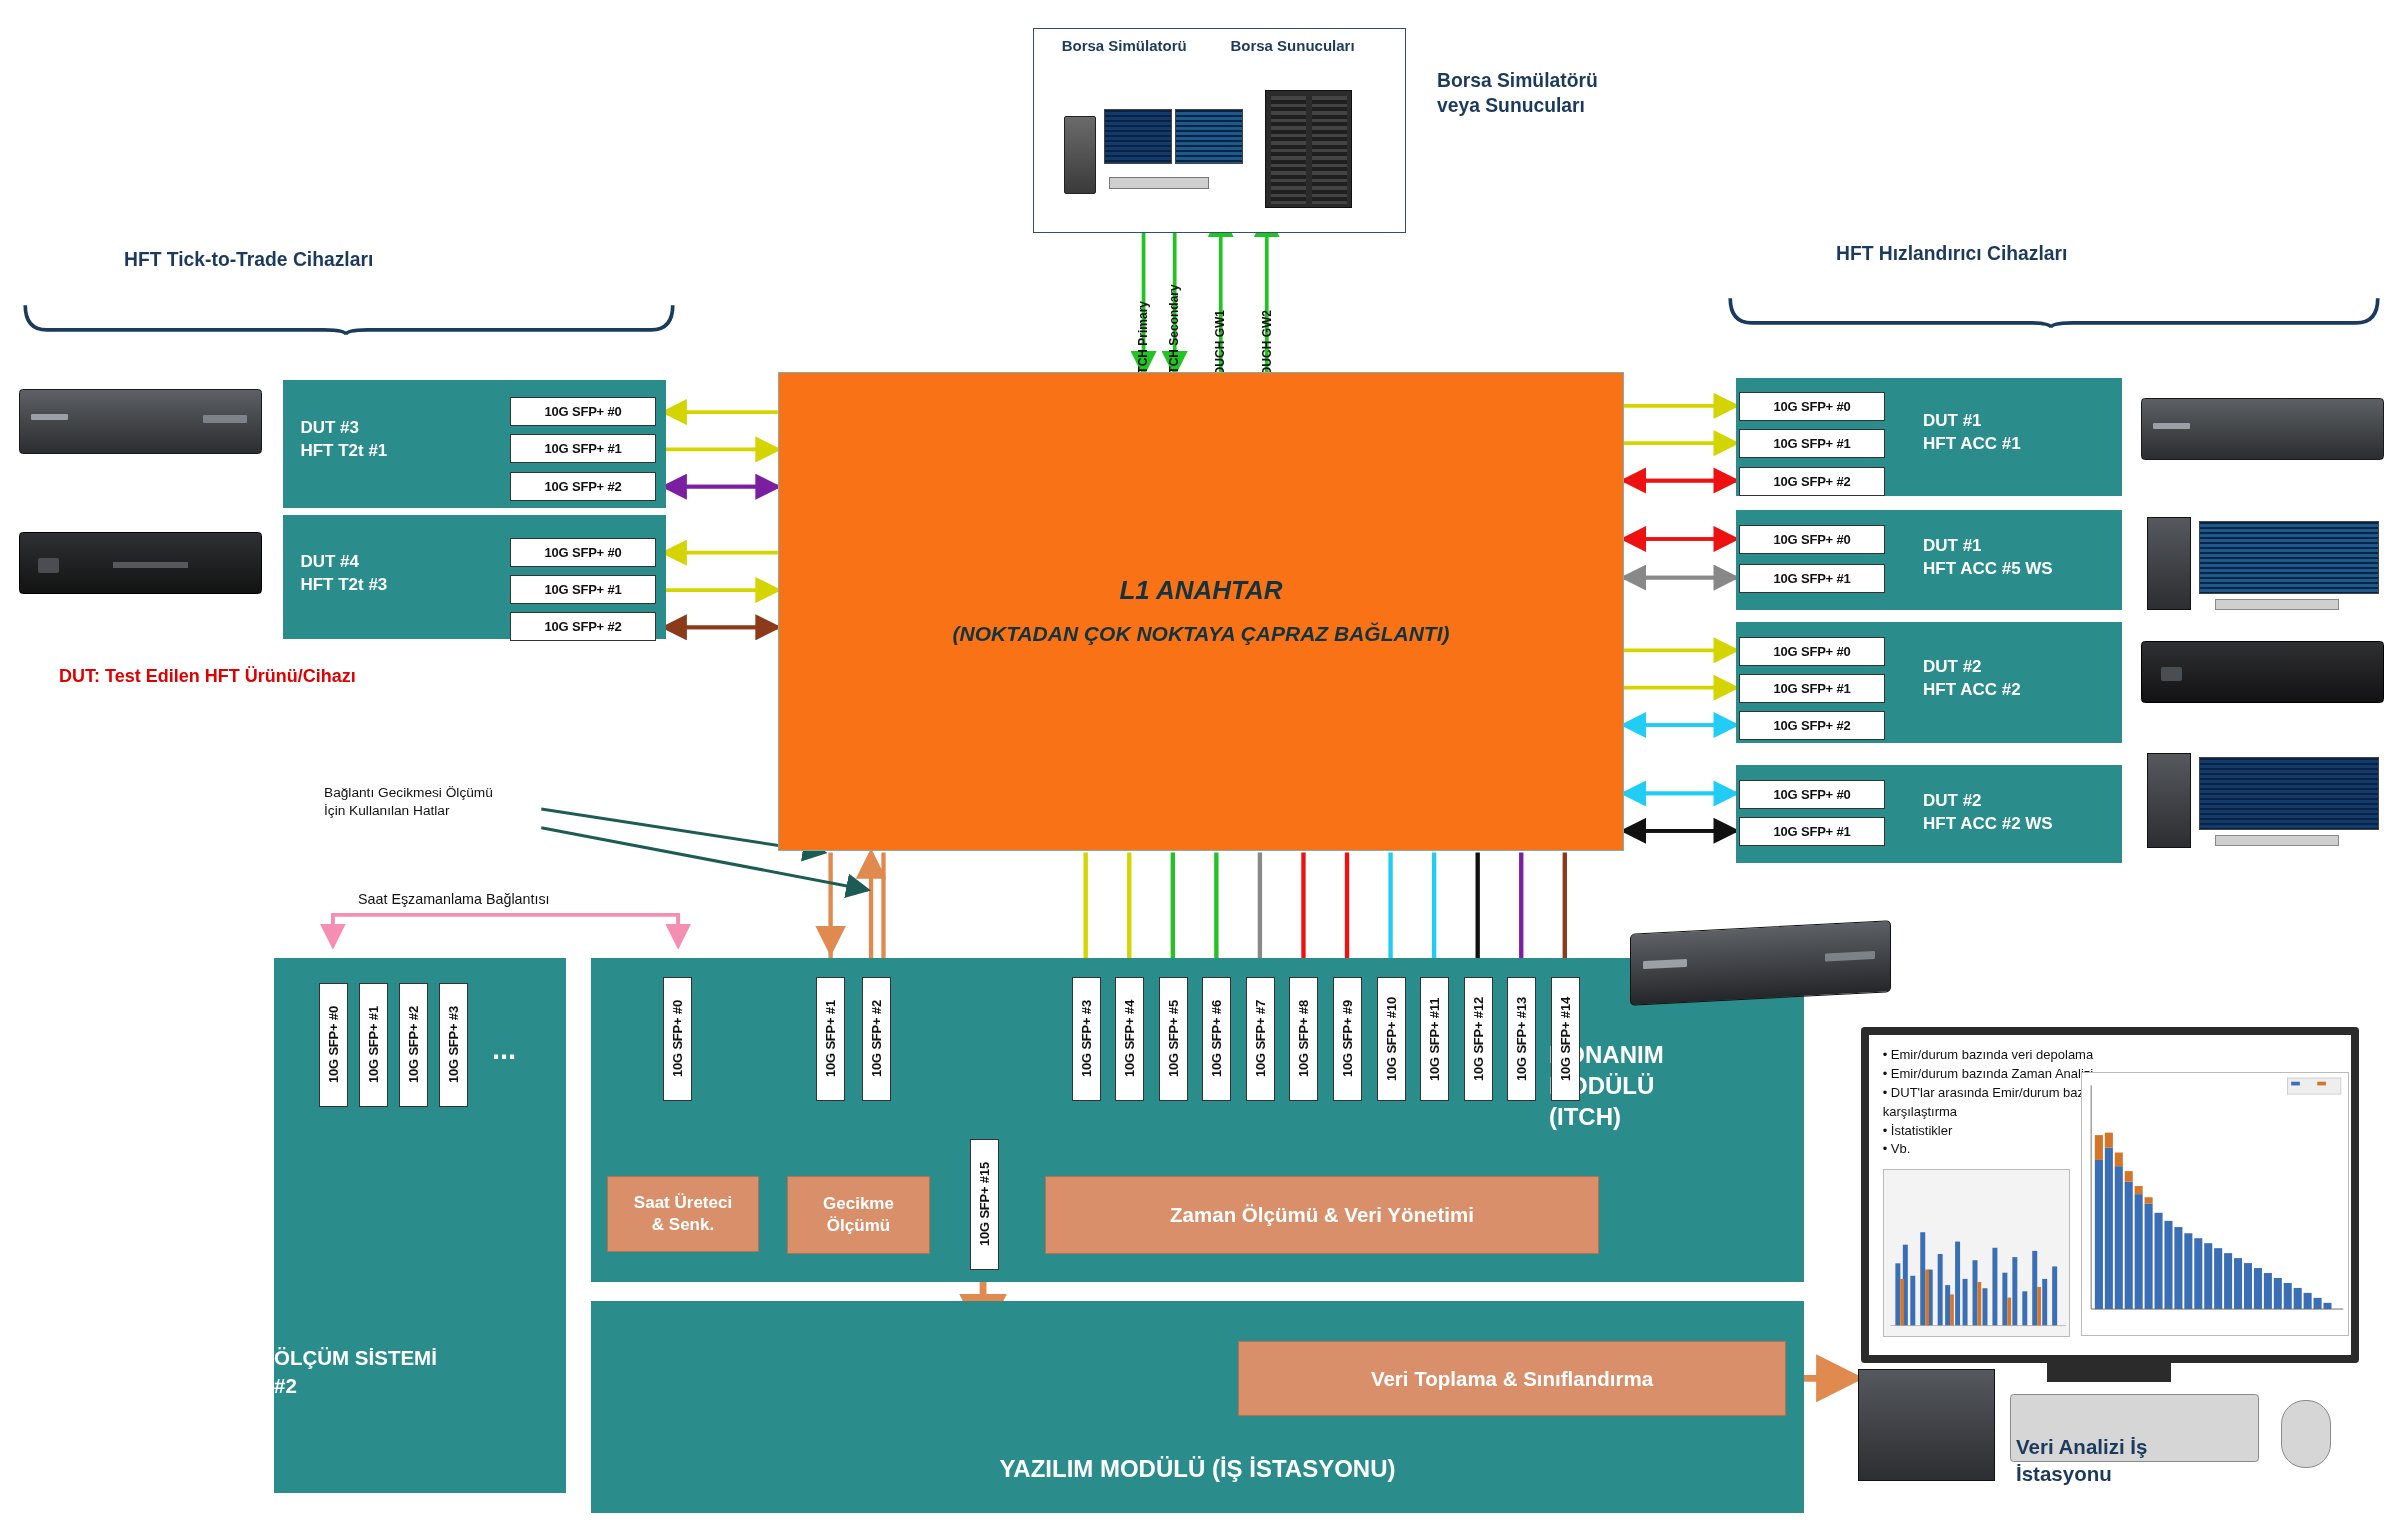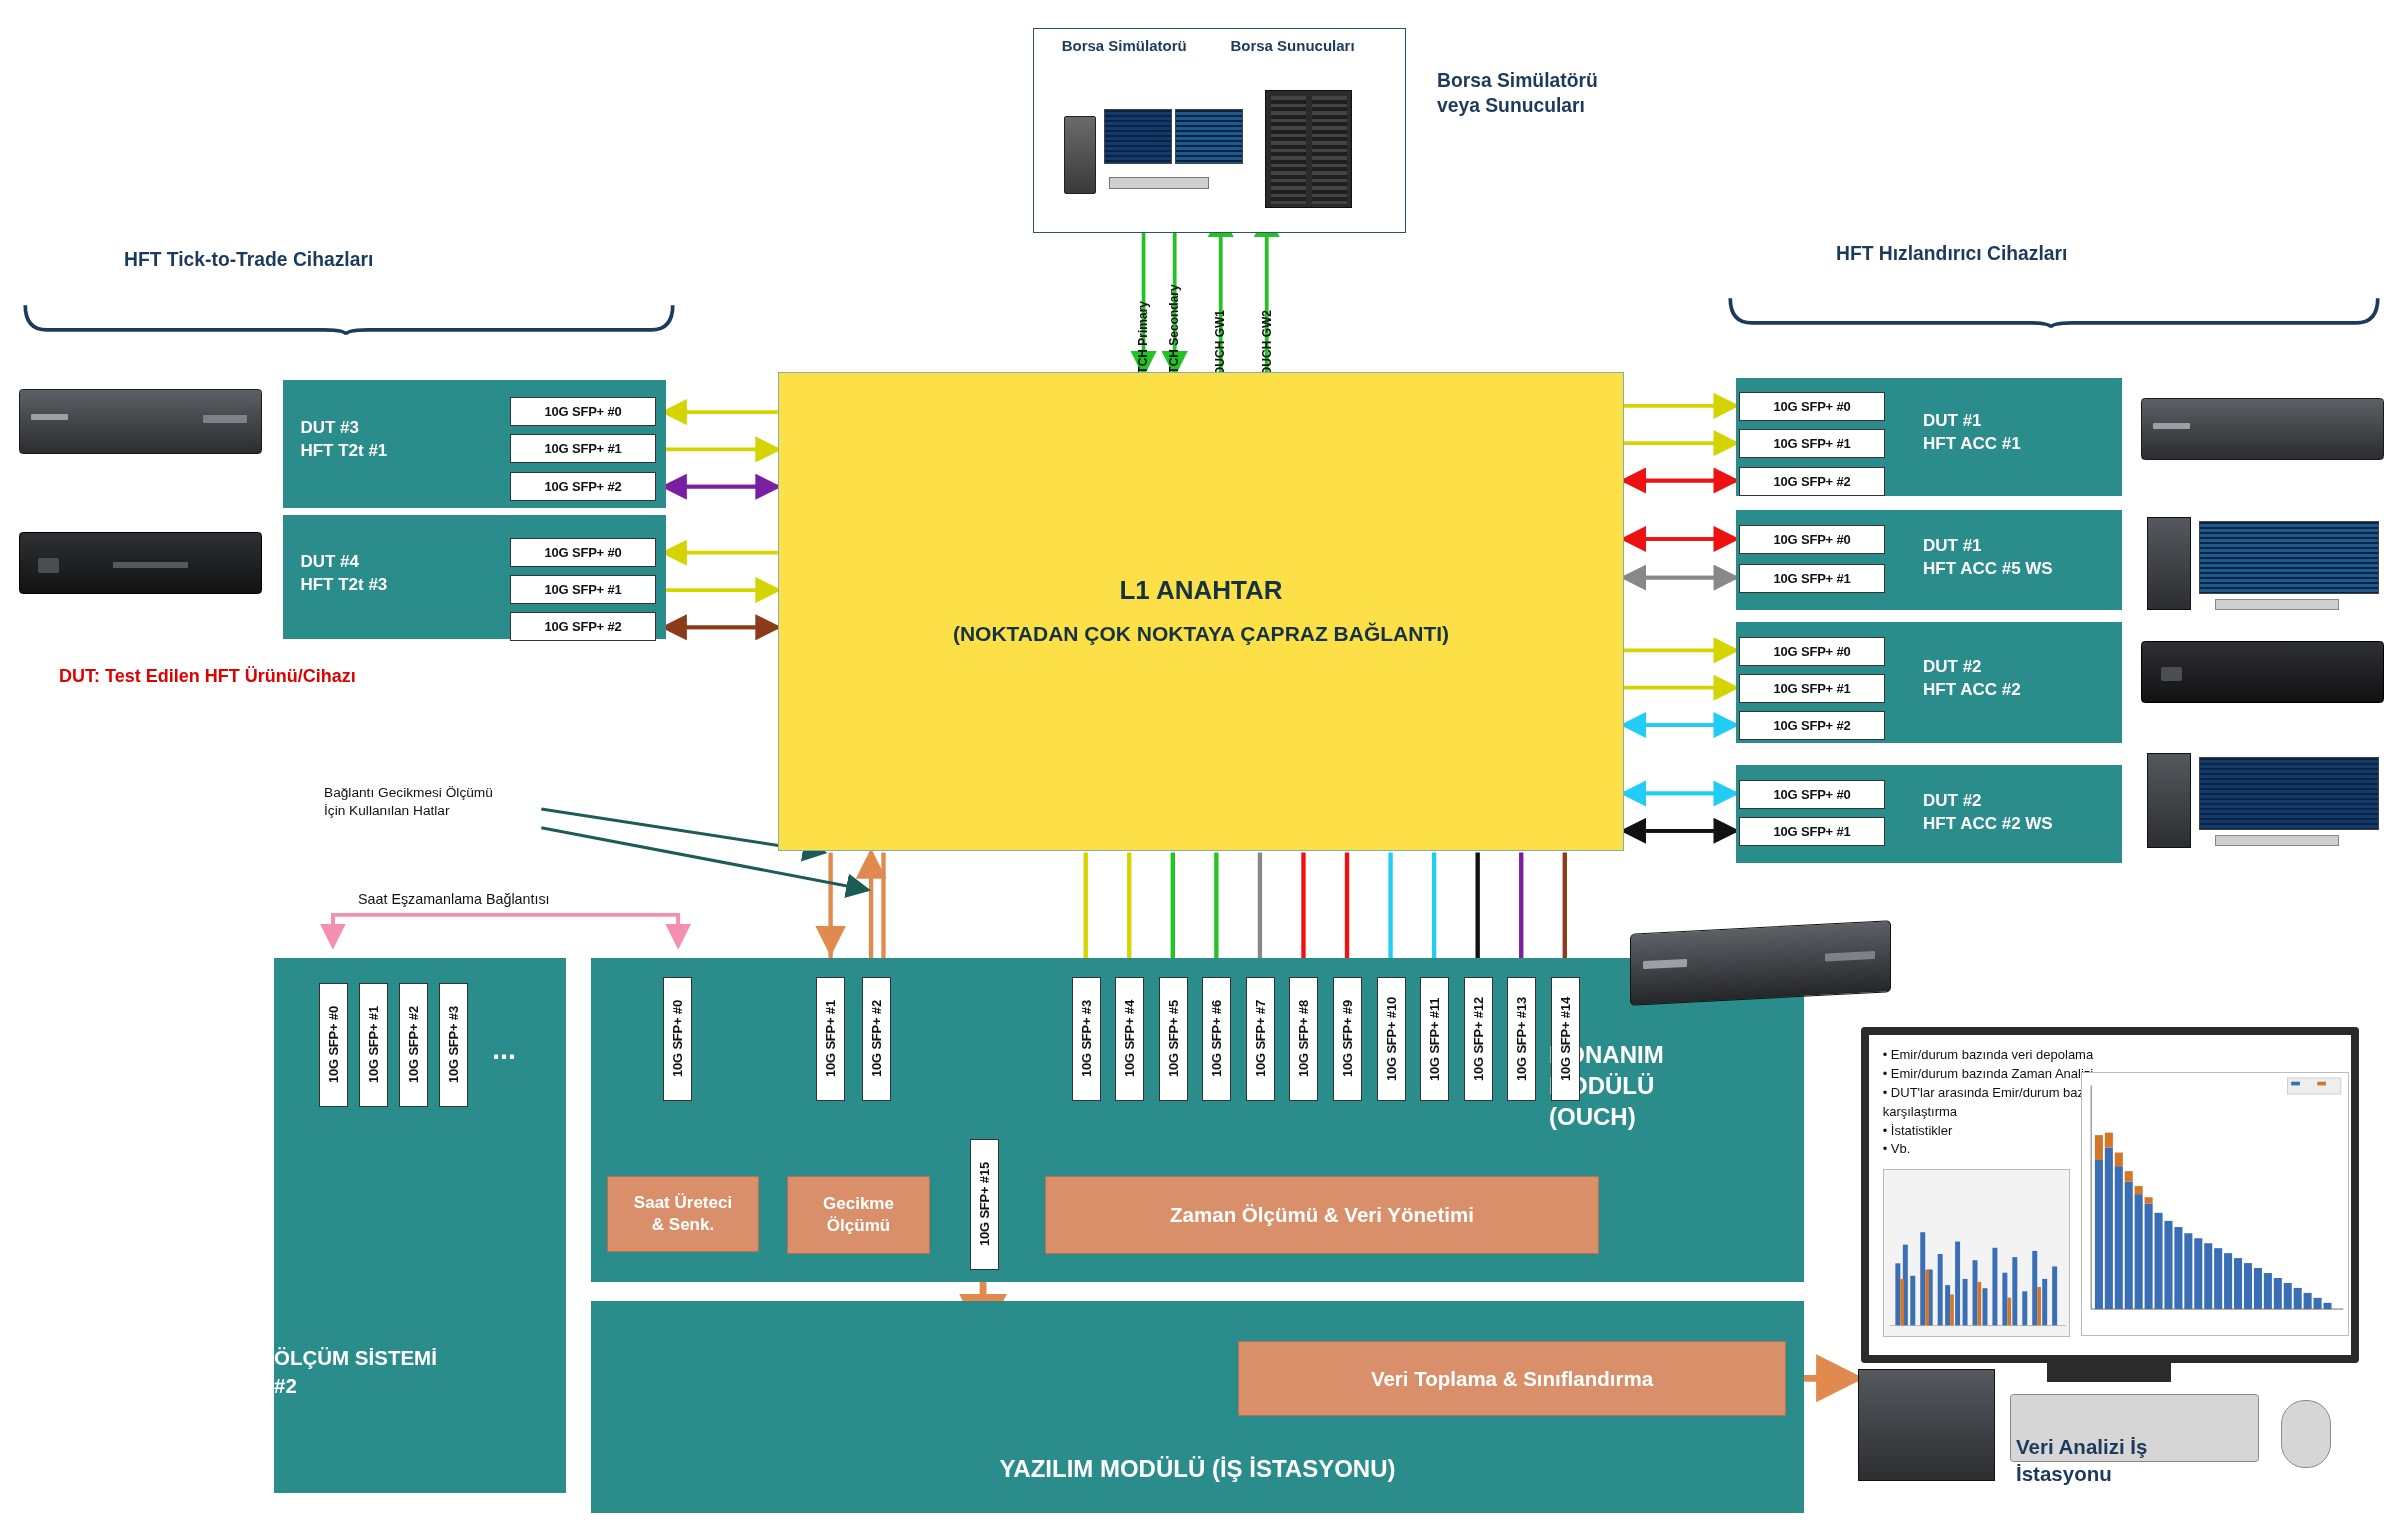--- a/index.html
+++ b/index.html
@@ -1,20 +1,20 @@
 <!DOCTYPE html>
 <html style="font-size:10px"><head>
 <meta charset="utf-8">
 <style>
   html,body{margin:0;padding:0;background:#ffffff;}
   body{font-family:"Liberation Sans",sans-serif;}
   #stage{position:relative;width:2401px;height:1521px;background:#fff;overflow:hidden;}
   .abs{position:absolute;box-sizing:border-box;}
   .teal{background:#2b8c8c;}
-  .lightteal{background:#fde047;border:1.2px solid #7fb0ac;}
+  .lightteal{background:#f97316;border:1.2px solid #7fb0ac;font-style:italic;}
   .sfp{background:#ffffff;border:1.2px solid #333;color:#111;font-size:13px;font-weight:700;
        display:flex;align-items:center;justify-content:center;letter-spacing:-0.2px;}
   .sfpv{background:#ffffff;border:1.2px solid #333;color:#111;font-size:13px;font-weight:700;
        display:flex;align-items:center;justify-content:center;writing-mode:vertical-rl;
        transform:rotate(180deg);letter-spacing:-0.2px;}
   .dutlabel{color:#fff;font-size:17px;font-weight:700;line-height:1.35;}
   .hdr{font-size:19.3px;font-weight:700;color:#1b3a5c;}
   .switchtitle{color:#14333f;font-weight:700;text-align:center;}
   .salmon{background:#d9906a;border:0.6px solid #b5714f;color:#fff;font-weight:700;
           display:flex;align-items:center;justify-content:center;text-align:center;}
@@ -286,21 +286,21 @@
   <div class="abs sfpv" style="left:319px;top:983px;width:29px;height:124px;">10G SFP+ #0</div>
   <div class="abs sfpv" style="left:359px;top:983px;width:29px;height:124px;">10G SFP+ #1</div>
   <div class="abs sfpv" style="left:399px;top:983px;width:29px;height:124px;">10G SFP+ #2</div>
   <div class="abs sfpv" style="left:439px;top:983px;width:29px;height:124px;">10G SFP+ #3</div>
   <div class="abs" style="left:492px;top:1033px;font-size:29px;font-weight:700;color:#fff;">...</div>
 
   <div class="abs teal" style="left:591px;top:958px;width:1213px;height:324px;">
     <div class="abs" style="left:958px;top:81px;width:236px;color:#fff;font-size:24px;font-weight:700;line-height:1.3;">
       <div>DONANIM</div>
       <div>MODÜLÜ</div>
-      <div>(OUCH)</div>
+      <div>(ITCH)</div>
     </div>
   </div>
 
   <div class="abs sfpv" style="left:663px;top:977px;width:29px;height:124px;">10G SFP+ #0</div>
   <div class="abs sfpv" style="left:816px;top:977px;width:29px;height:124px;">10G SFP+ #1</div>
   <div class="abs sfpv" style="left:862px;top:977px;width:29px;height:124px;">10G SFP+ #2</div>
 
   <div class="abs sfpv" style="left:1072px;top:977px;width:29px;height:124px;">10G SFP+ #3</div>
   <div class="abs sfpv" style="left:1115px;top:977px;width:29px;height:124px;">10G SFP+ #4</div>
   <div class="abs sfpv" style="left:1159px;top:977px;width:29px;height:124px;">10G SFP+ #5</div>

